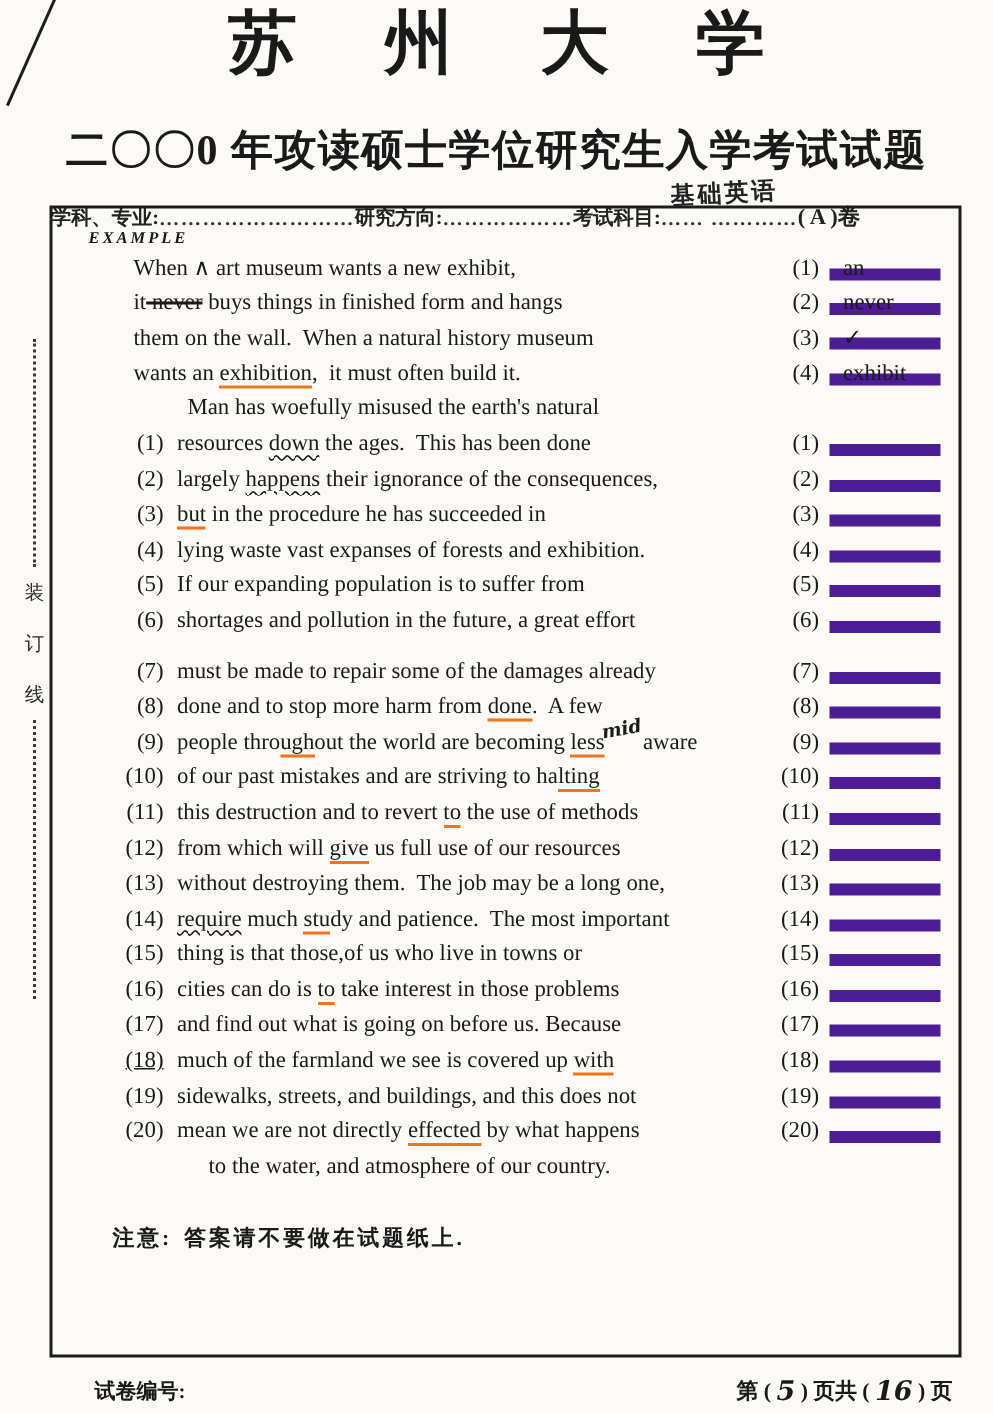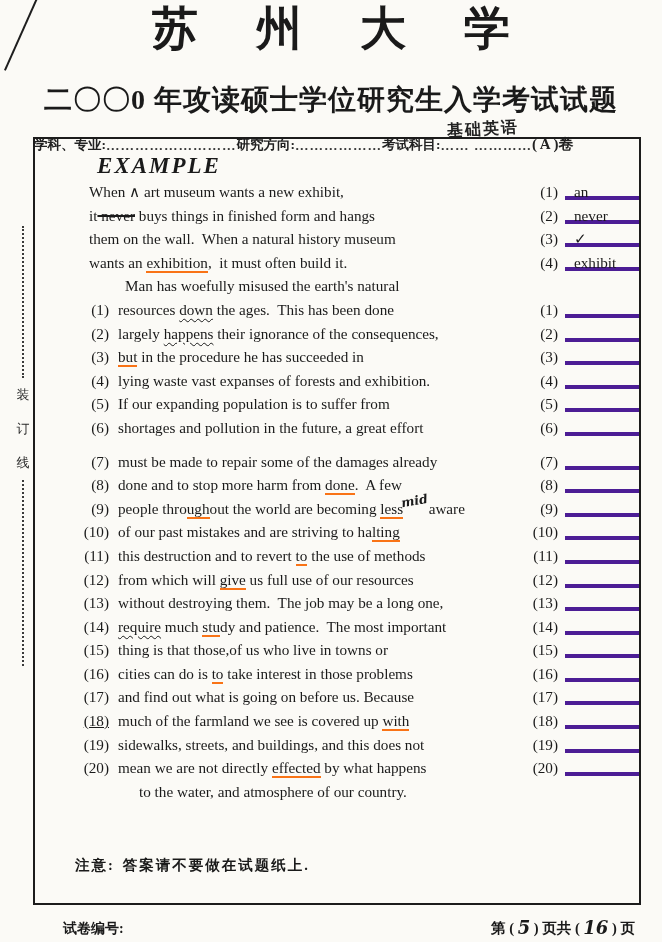--- a/index.html
+++ b/index.html
@@ -40,41 +40,41 @@
   .binding .dotseg.top{height:152px;}
   .binding .dotseg.bot{flex:1;}
   .binding .bchar{margin:10px 0;line-height:14px;}
 
   
   .box{
     position:absolute;left:33px;top:137px;width:608px;height:768px;
     border:2px solid #1c1c1c;box-sizing:border-box;padding-top:8px;
   }
   .example-heading{
-    margin:6px 0 4px 62px;font-size:23px;font-weight:bold;font-style:italic;
+    margin:6px 0 4px 24px;font-size:11px;font-weight:bold;font-style:italic;
     letter-spacing:2px;
   }
   .row{
     display:flex;align-items:baseline;height:23.6px;
-    padding-left:28px;font-size:15.2px;justify-content:space-between;
+    padding-left:28px;padding-right:12px;font-size:15.2px;justify-content:space-between;
   }
   .example-rows .row{padding-left:45px;}
   .lnum{width:46px;text-align:right;flex-shrink:0;white-space:pre;}
   .lnum.lnu{text-decoration:underline;}
   .ltext{margin-left:9px;white-space:pre;}
   .spacer{flex:1;}
   .rnum{width:40px;text-align:right;flex-shrink:0;white-space:pre;}
   .blank{
     width:74px;margin-left:7px;flex-shrink:0;height:17px;
-    border-bottom:4px solid #4c1d95;padding-left:9px;white-space:pre;box-sizing:border-box;
+    border-bottom:8px solid #4c1d95;padding-left:9px;white-space:pre;box-sizing:border-box;
   }
   .intro-row{margin-top:0;padding-left:90px;font-size:15.2px;height:23.6px;white-space:pre;}
   .part2{margin-top:10px;}
   .closing-row{padding-left:104px;font-size:15.2px;height:23.6px;white-space:pre;}
-  .note-row{margin-top:50px;padding-left:40px;font-size:14.5px;font-weight:bold;letter-spacing:2px;}
+  .note-row{margin-top:24px;padding-left:40px;font-size:14.5px;font-weight:bold;letter-spacing:2px;}
   .note-label{margin-right:8px;}
 
   
   .m-u{border-bottom:2px solid #f97316;padding-bottom:0;}
   .m-uw{text-decoration:underline;text-decoration-style:wavy;text-decoration-thickness:1px;text-underline-offset:3px;}
   .m-s{text-decoration:line-through;text-decoration-thickness:1.6px;}
   .m-caret{letter-spacing:0;}
   .m-hw{
     display:inline-block;transform:translateY(-9px) rotate(-10deg);
     font-size:12.5px;font-style:italic;font-weight:bold;margin:0 -3px 0 -2px;

